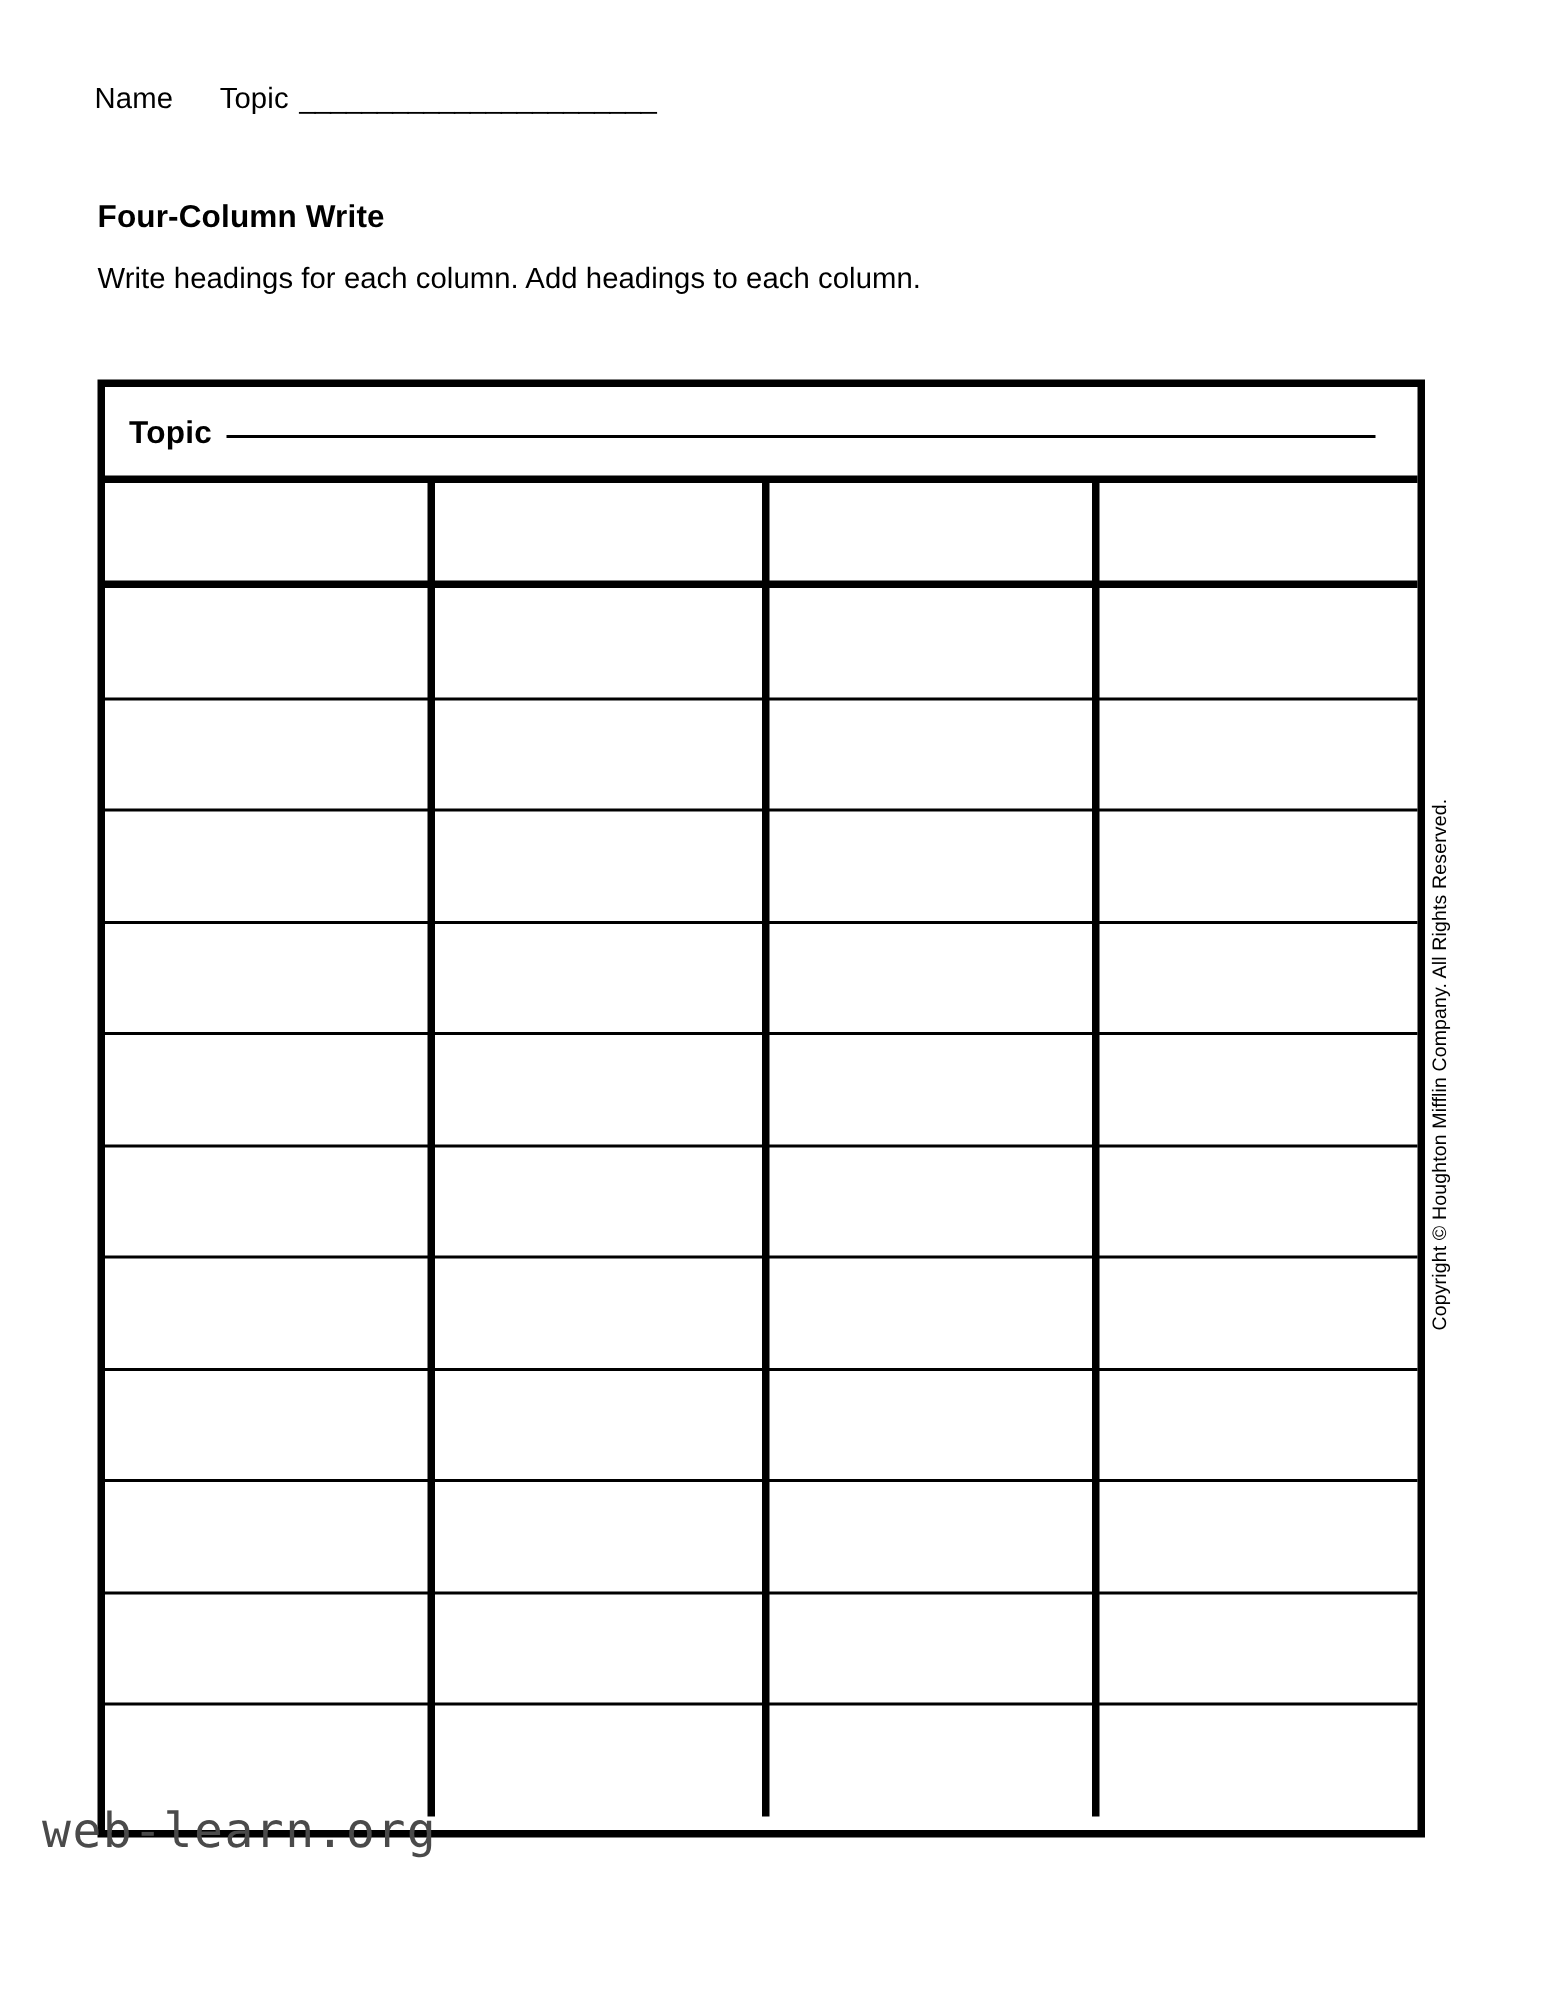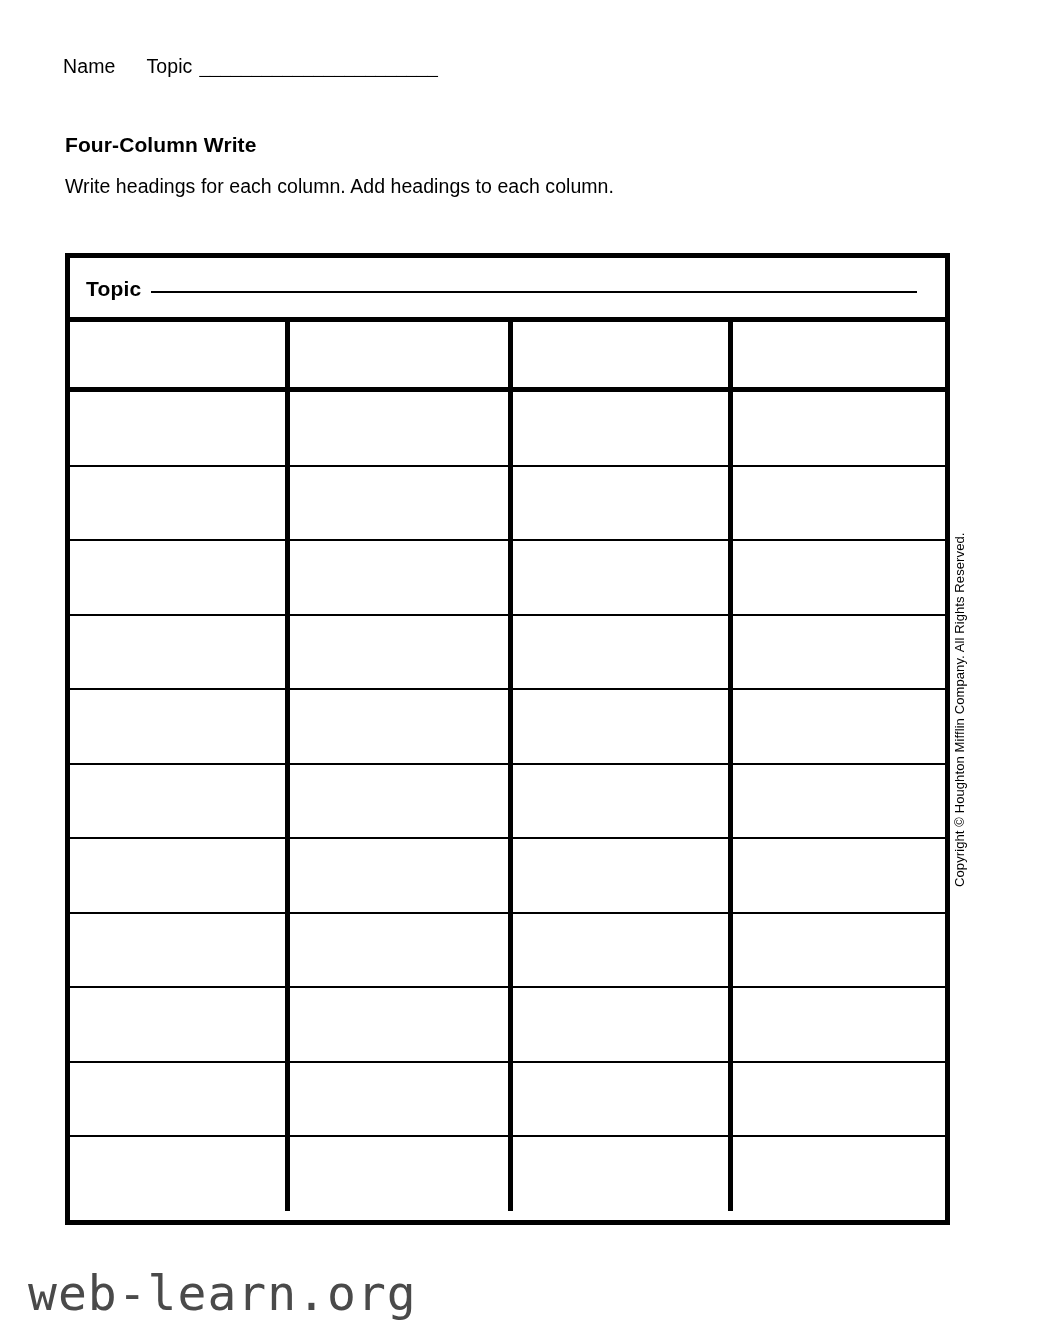--- a/index.html
+++ b/index.html
@@ -169,23 +169,23 @@
   }
   .copyright-inner {
     display: inline-block;
     transform: translateX(-408px);
   }
 
   
   .watermark {
     position: absolute;
     left: 28px;
-    top: 1265px;
+    top: 1201px;
     font-family: "DejaVu Sans Mono", "Liberation Mono", monospace;
-    font-size: 48px;
+    font-size: 32px;
     color: #4a4a4a;
     letter-spacing: 1px;
   }
 </style>
 </head>
 <body>
 
 <div class="page">
 
   <div class="namedate-row">

